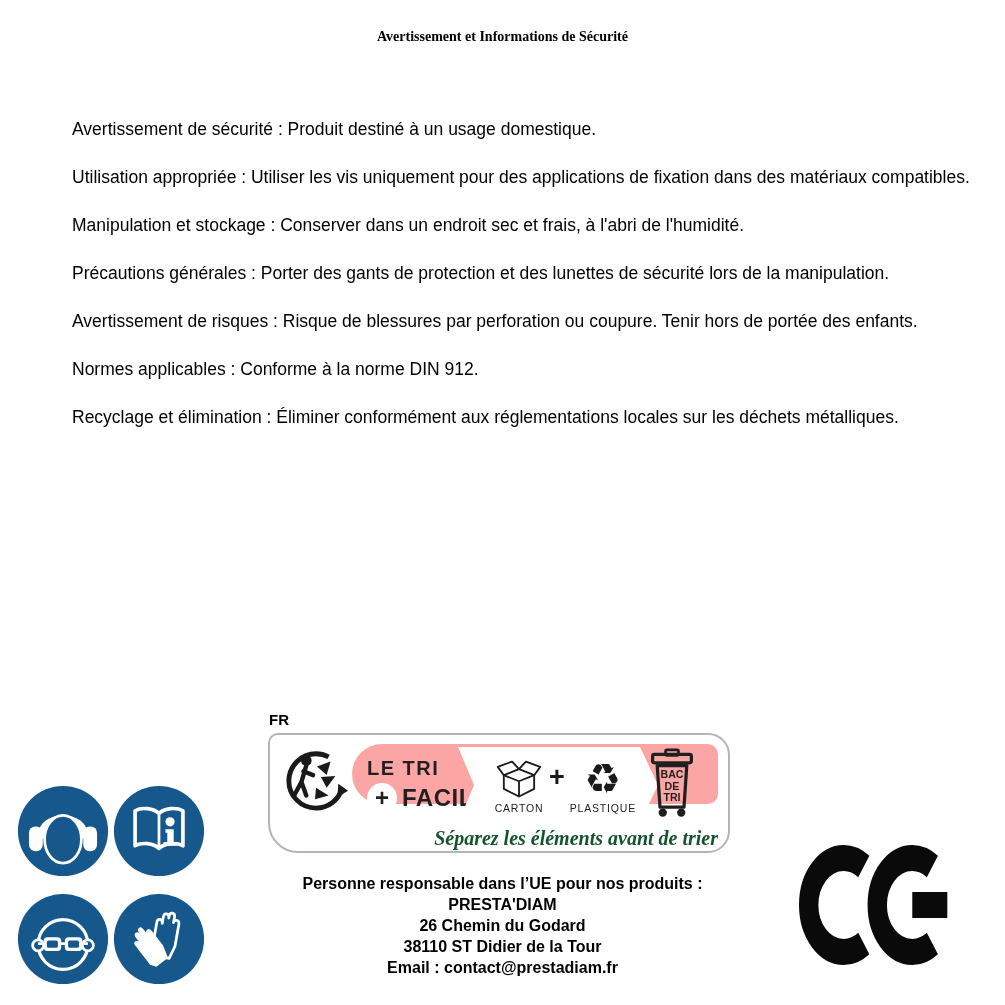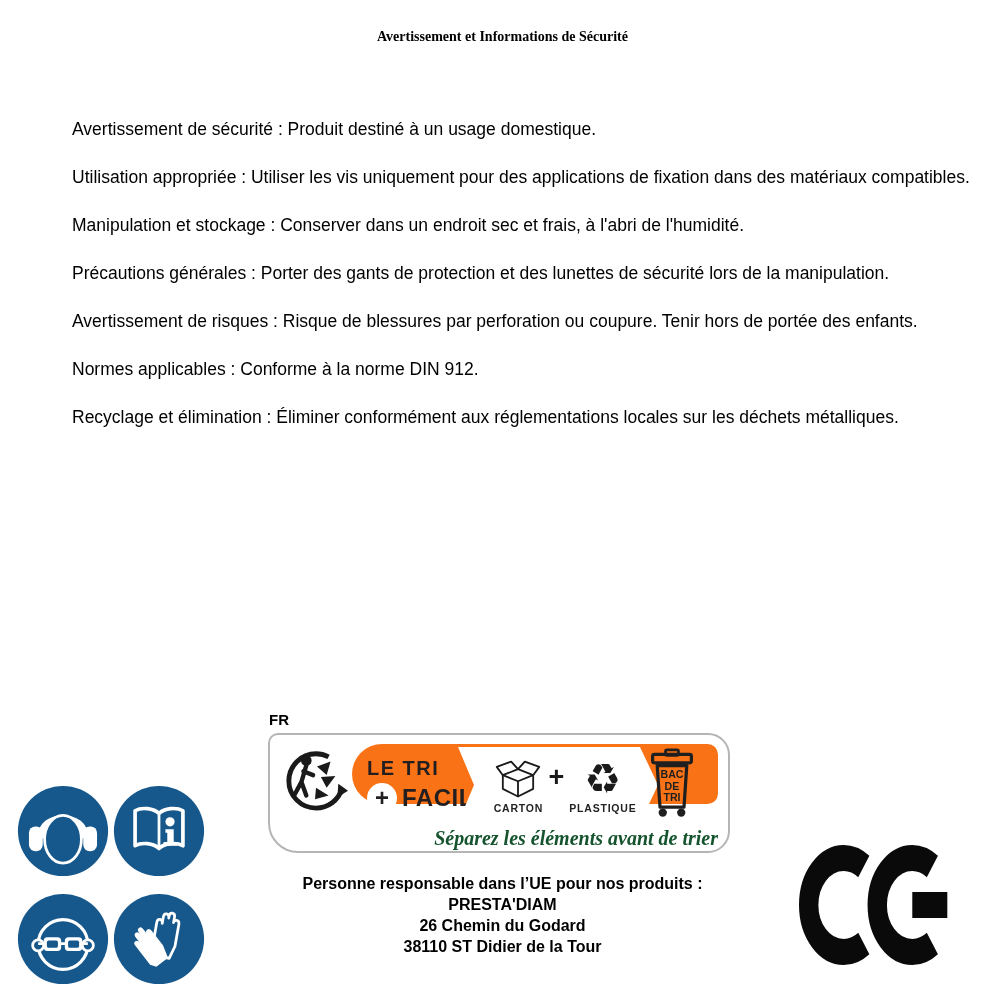--- a/index.html
+++ b/index.html
@@ -28,39 +28,39 @@
   
   .fr-label { position:absolute; left:269px; top:711px; font-size:15px; font-weight:bold; }
   .sort {
     position:absolute; left:268px; top:733px; width:462px; height:120px;
     background:#ffffff; border:2px solid #b5b5b5; box-sizing:border-box;
     border-radius:10px 22px 22px 30px;
   }
   .triman { position:absolute; left:14px; top:10px; }
   .band {
     position:absolute; left:82px; top:9px; width:366px; height:60px;
-    background:#f97316; border-radius:40px 14px 14px 40px;
+    background:#fca5a5; border-radius:40px 14px 14px 40px;
   }
   .band-text { position:absolute; left:15px; top:13px; color:#231f20; }
   .bt1 { font-size:20px; font-weight:bold; letter-spacing:1.5px; }
   .bt2 { display:flex; align-items:center; gap:5px; margin-top:3px; }
   .plus-circle {
     width:30px; height:30px; border-radius:50%; background:#ffffff;
     display:flex; align-items:center; justify-content:center;
     font-size:24px; font-weight:bold; color:#231f20; line-height:1;
   }
   .bt2-label { font-size:24px; font-weight:bold; letter-spacing:0.5px; }
   .materials {
     position:absolute; left:106px; top:3px; width:200px; height:76px; background:#ffffff;
     clip-path:polygon(0 0, calc(100% - 18px) 0, 100% 50%, calc(100% - 18px) 100%, 0 100%, 16px 50%);
     display:flex; align-items:center; justify-content:center; gap:4px;
     padding-left:14px; box-sizing:border-box;
   }
   .material { display:flex; flex-direction:column; align-items:center; }
-  .mat-label { font-size:10.5px; font-weight:bold; letter-spacing:0.8px; color:#222; margin-top:1px; }
+  .mat-label { font-size:10.5px; font-weight:normal; letter-spacing:0.8px; color:#222; margin-top:1px; }
   .mat-plus { font-size:27px; font-weight:bold; color:#1a1a1a; margin:0 1px 16px 1px; line-height:1; }
   .recycle-glyph { font-size:41px; line-height:44px; color:#1a1a1a; font-family:"DejaVu Sans", sans-serif; }
   .bin { position:absolute; left:294px; top:4px; }
   .bin text { font-family:"Liberation Sans", sans-serif; font-weight:bold; font-size:11.5px; fill:#1f1f1f; }
   .tagline {
     position:absolute; right:10px; top:92px;
     font-style:italic; font-weight:bold; font-size:20px; color:#14532d;font-family:Liberation Serif, serif;
   }
 
   
@@ -177,19 +177,20 @@
   </div>
 
   <div class="tagline">Séparez les éléments avant de trier</div>
 </div>
 
 <div class="address">
   <div>Personne responsable dans l’UE pour nos produits :</div>
   <div>PRESTA'DIAM</div>
   <div>26 Chemin du Godard</div>
   <div>38110 ST Didier de la Tour</div>
+  <div>Email : contact@prestadiam.fr</div>
 </div>
 
 <svg class="ce" width="158" height="120" viewBox="0 0 212 120" preserveAspectRatio="none">
   <circle cx="60" cy="60" r="47" fill="none" stroke="#0a0a0a" stroke-width="26" pathLength="360" stroke-dasharray="250 110" stroke-dashoffset="-55"></circle>
   <circle cx="152" cy="60" r="47" fill="none" stroke="#0a0a0a" stroke-width="26" pathLength="360" stroke-dasharray="250 110" stroke-dashoffset="-55"></circle>
   <line x1="152" y1="60" x2="199" y2="60" stroke="#0a0a0a" stroke-width="26"></line>
 </svg>
 
 </body></html>

